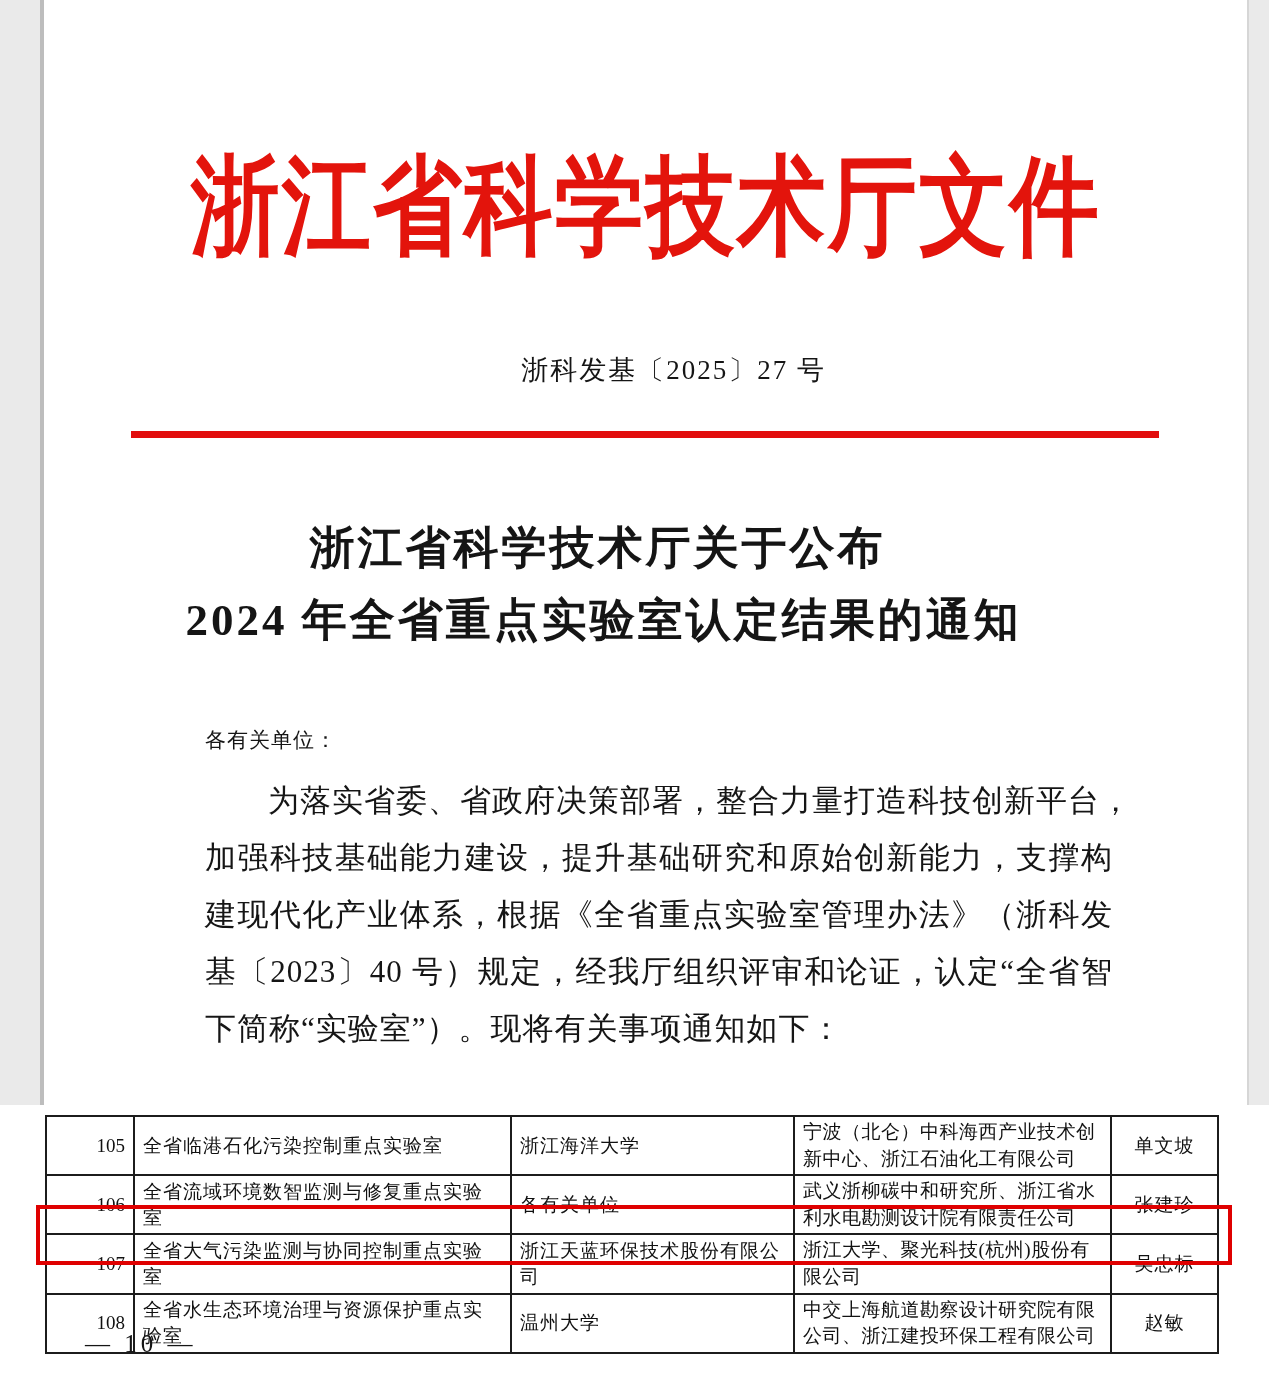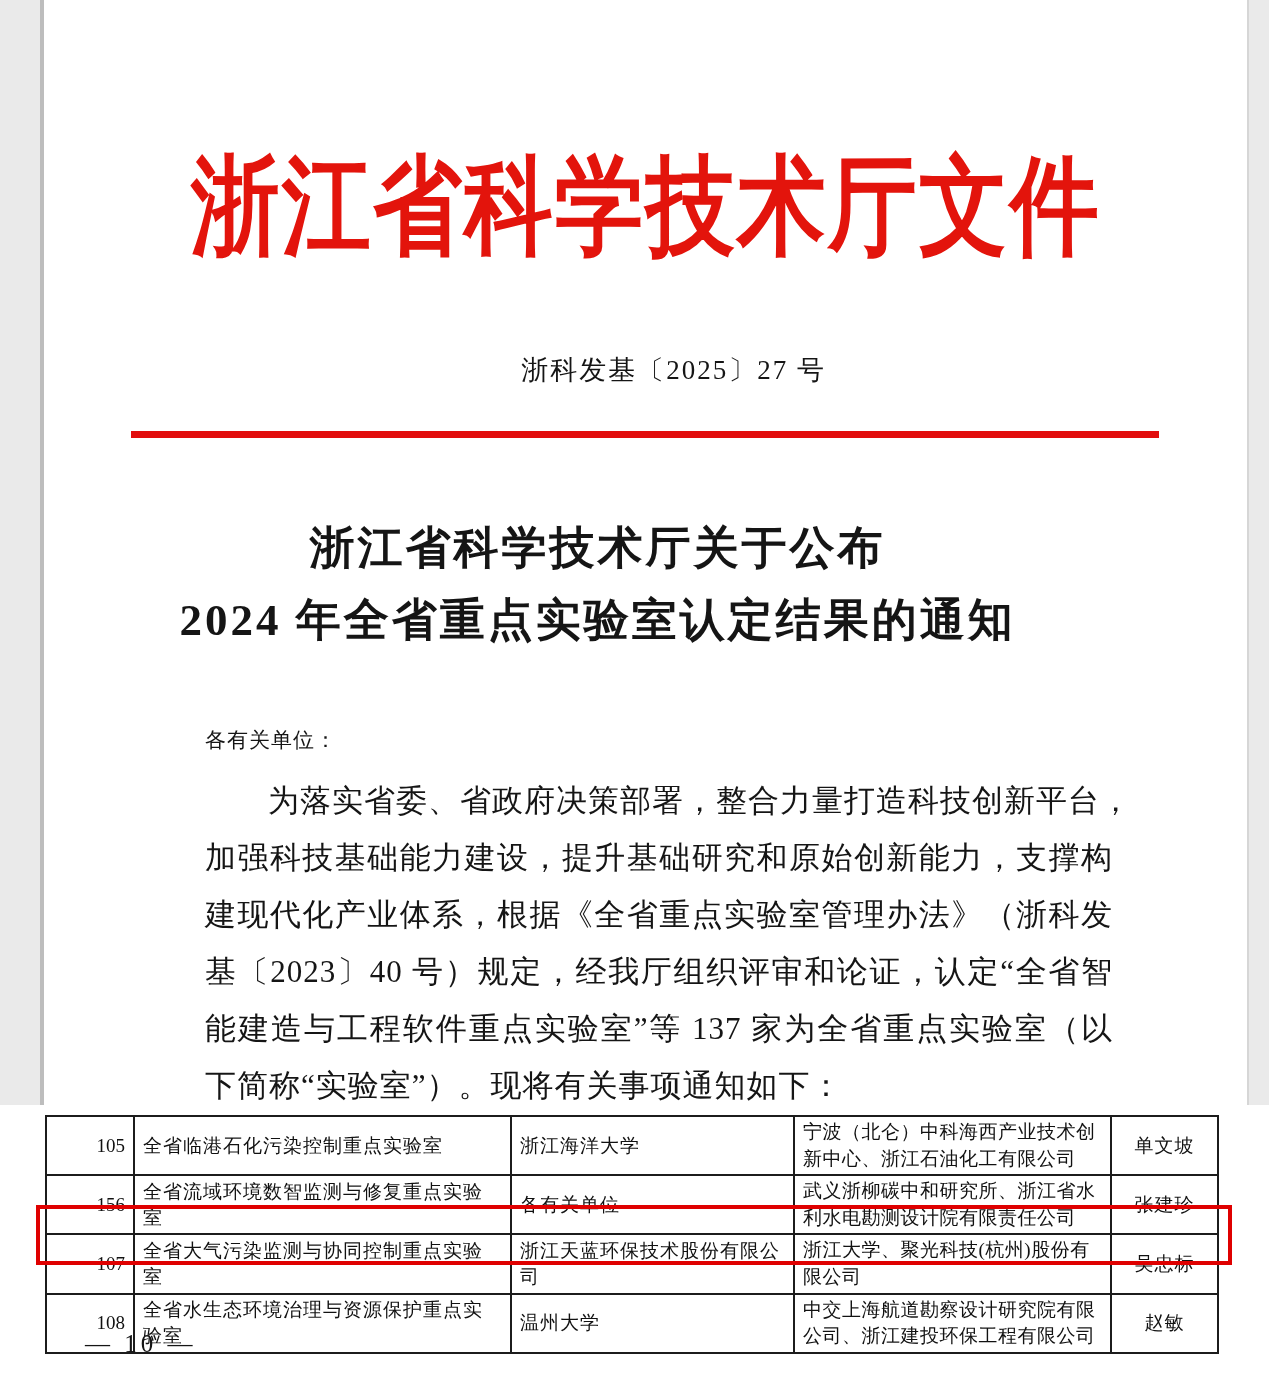--- a/index.html
+++ b/index.html
@@ -19,21 +19,21 @@
   .banner-wrap{left:0;top:148px;width:1203px;text-align:center;white-space:nowrap;}
   .banner{
     display:inline-block;font-size:108px;font-weight:bold;letter-spacing:3px;
     color:#e3140c;transform:scaleX(0.82);transform-origin:center;
     line-height:1.1;
   }
   .doc-number{left:0;top:352px;width:1203px;text-align:center;font-size:27px;letter-spacing:2px;padding-left:28px;}
   .red-rule{left:87px;top:431px;width:1028px;height:7px;background:#e20d0d;}
   .notice-title{left:0;width:1107px;text-align:center;font-size:45px;font-weight:bold;letter-spacing:3px;white-space:nowrap;}
   .title-1{top:518px;}
-  .title-2{top:590px;}
+  .title-2{top:590px;padding-left:6px;}
   .salutation{left:161px;top:726px;font-size:21px;letter-spacing:1px;}
   .para{left:161px;top:772px;width:908px;font-size:31px;line-height:57px;}
   .para .jline{text-align:justify;text-align-last:justify;letter-spacing:1px;white-space:nowrap;}
   .para .indent{text-indent:63px;}
   .para .lastline{text-align:left;text-align-last:left;letter-spacing:1px;white-space:nowrap;}
   
   .table-area{left:0;top:1105px;width:1269px;height:281px;background:#ffffff;}
   table.lab-table{
     position:absolute;left:45px;top:10px;width:1172px;
     border-collapse:collapse;table-layout:fixed;
@@ -68,21 +68,20 @@
   <div class="abs doc-number">浙科发基〔2025〕27 号</div>
   <div class="abs red-rule" style="background: rgb(226, 13, 13);"></div>
   <div class="abs notice-title title-1">浙江省科学技术厅关于公布</div>
   <div class="abs notice-title title-2">2024 年全省重点实验室认定结果的通知</div>
   <div class="abs salutation">各有关单位：</div>
   <div class="abs para">
     <div class="jline indent">为落实省委、省政府决策部署，整合力量打造科技创新平台，</div>
     <div class="jline">加强科技基础能力建设，提升基础研究和原始创新能力，支撑构</div>
     <div class="jline">建现代化产业体系，根据《全省重点实验室管理办法》（浙科发</div>
     <div class="jline">基〔2023〕40 号）规定，经我厅组织评审和论证，认定“全省智</div>
-    <div class="jline">能建造与工程软件重点实验室”等 137 家为全省重点实验室（以</div>
     <div class="lastline">下简称“实验室”）。现将有关事项通知如下：</div>
   </div>
 </div>
 
 <div class="abs table-area">
   <table class="lab-table">
     <colgroup>
       <col style="width:88px">
         <col style="width:377px">
         <col style="width:283px">
@@ -91,21 +90,21 @@
     </colgroup>
     <tbody id="lab-table-body">
         <tr class="r-105">
           <td class="c-no">105</td>
           <td class="c-lab">全省临港石化污染控制重点实验室</td>
           <td class="c-inst">浙江海洋大学</td>
           <td class="c-part">宁波（北仑）中科海西产业技术创新中心、浙江石油化工有限公司</td>
           <td class="c-dir">单文坡</td>
         </tr>
         <tr class="r-106">
-          <td class="c-no">156</td>
+          <td class="c-no">106</td>
           <td class="c-lab">全省流域环境数智监测与修复重点实验室</td>
           <td class="c-inst">各有关单位</td>
           <td class="c-part">武义浙柳碳中和研究所、浙江省水利水电勘测设计院有限责任公司</td>
           <td class="c-dir">张建珍</td>
         </tr>
         <tr class="r-107">
           <td class="c-no">107</td>
           <td class="c-lab">全省大气污染监测与协同控制重点实验室</td>
           <td class="c-inst">浙江天蓝环保技术股份有限公司</td>
           <td class="c-part">浙江大学、聚光科技(杭州)股份有限公司</td>

